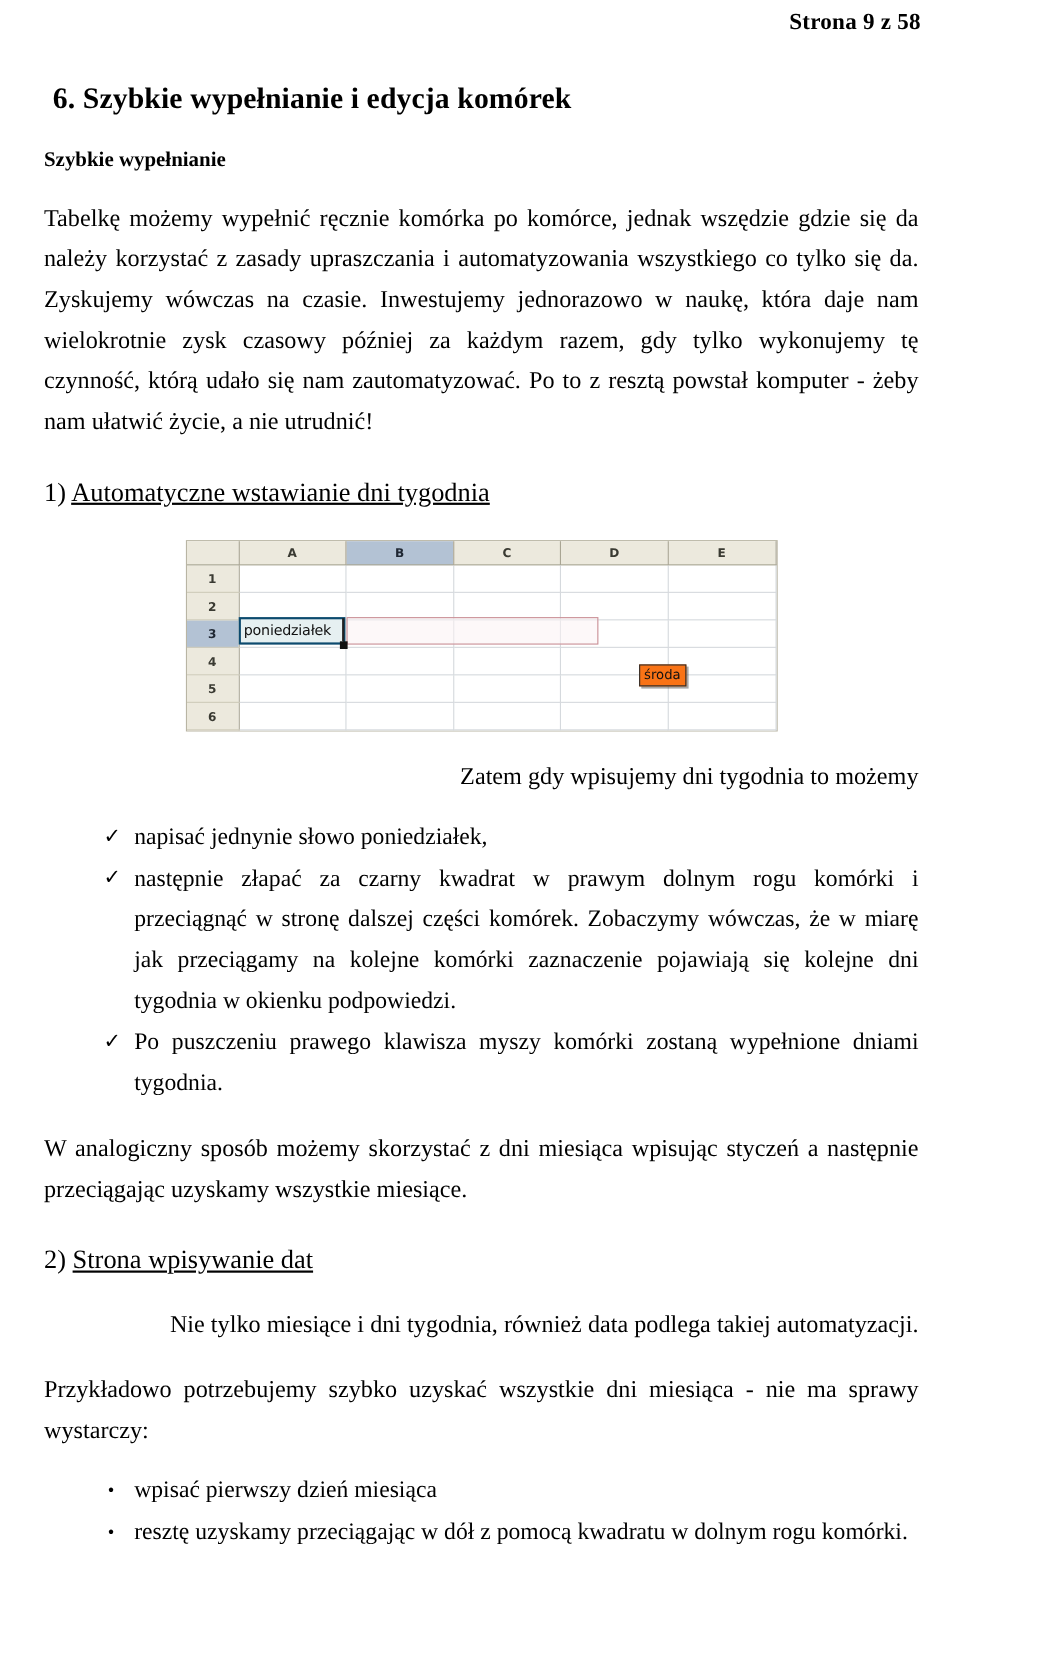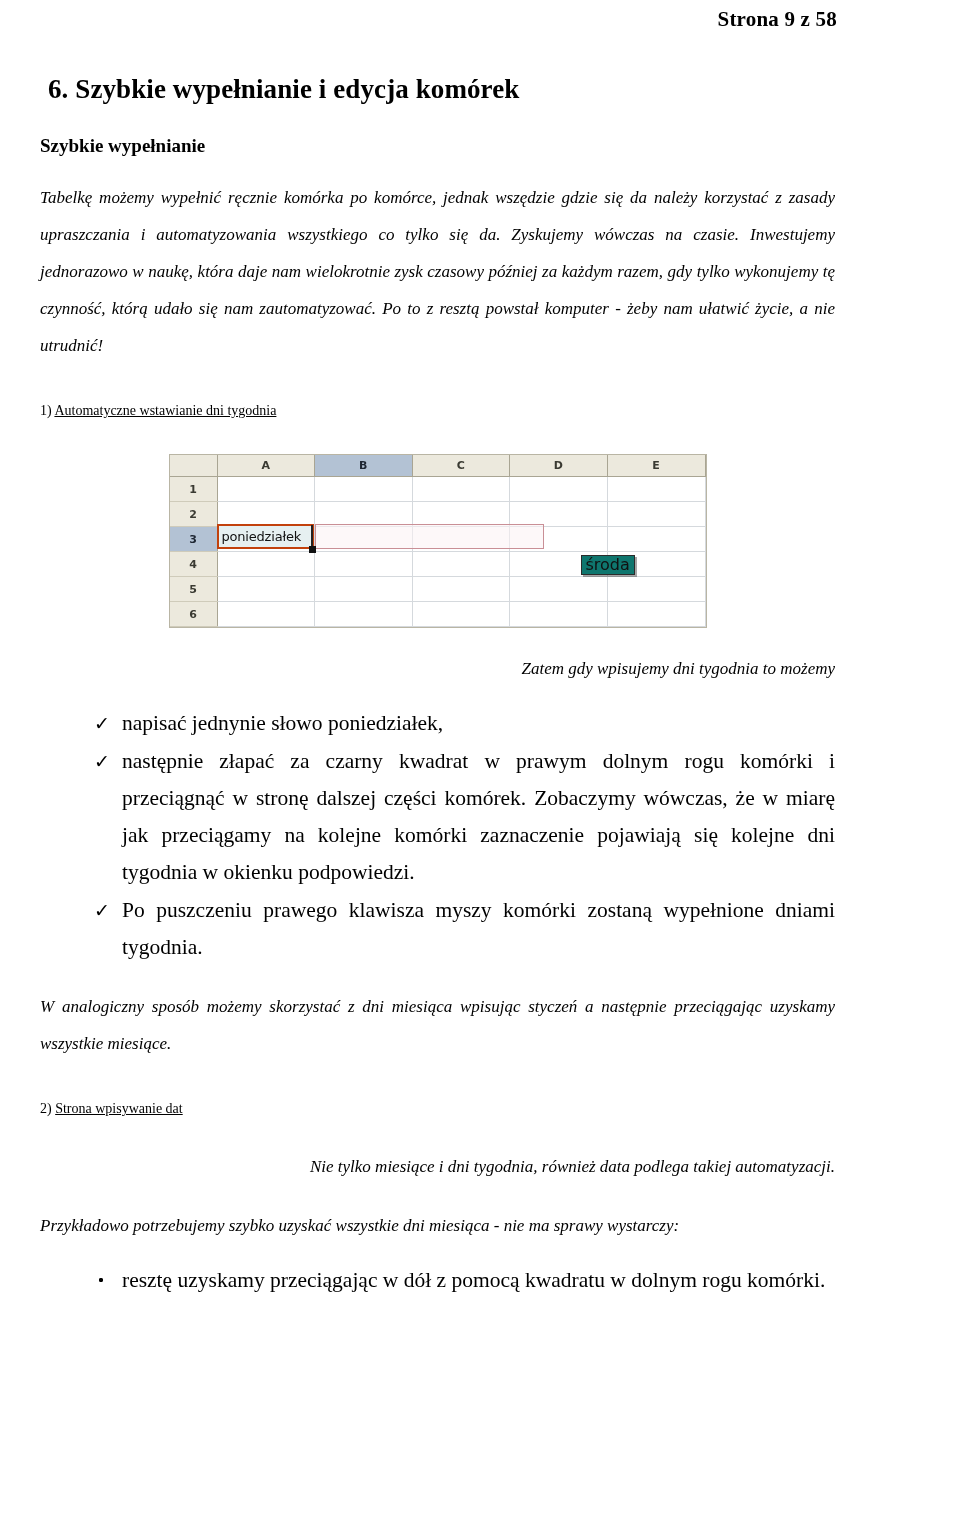--- a/index.html
+++ b/index.html
@@ -43,32 +43,31 @@
     letter-spacing: 0.1px;
   }
   .sub-heading {
     font-size: 19px;
     font-weight: bold;
     margin: 30px 0 12px 8px;
   }
 
   
   p.body {
-    font-size: 17px;
+    font-size: 22px;
     line-height: 37px;
     text-align: justify;
     margin: 22px 8px 0 8px;
     text-justify: inter-word;
-    font-style: italic;
   }
   p.nojust { text-align: right; }
 
   
   .num-heading {
-    font-size: 14px;
+    font-size: 24px;
     line-height: 34px;
     margin: 30px 0 0 8px;
   }
   .num-heading .u { text-decoration: underline; }
 
   
   .sheet-wrap {
     margin: 26px 0 0 0;
     display: flex;
     justify-content: center;
@@ -131,21 +130,21 @@
   }
 
   
   .overlay { position: absolute; pointer-events: none; }
 
   .active-cell {
     left: 47px;
     top: 69px;
     width: 97px;
     height: 25px;
-    border: 2px solid #c2410c;
+    border: 2px solid #0c4a6e;
     background: #e6f0f1;
     box-sizing: border-box;
     display: flex;
     align-items: center;
     padding-left: 3px;
     font-size: 13px;
     color: #111111;
     letter-spacing: -0.2px;
     font-family: "DejaVu Sans", "Liberation Sans", sans-serif;
     white-space: nowrap;
@@ -170,24 +169,24 @@
     left: 145px;
     top: 69px;
     width: 229px;
     height: 25px;
     border: 1px solid #c98f96;
     background: rgba(252,243,244,0.55);
     box-sizing: border-box;
   }
   .tooltip-hint {
     left: 411px;
-    top: 100px;
-    background: #0f766e;
+    top: 112px;
+    background: #f97316;
     border: 1px solid #2b2b2b;
-    font-size: 16px;
+    font-size: 12px;
     color: #111111;
     padding: 1px 4px 2px 4px;
     box-shadow: 2px 2px 0 rgba(60,60,60,0.45);
     font-family: "DejaVu Sans", "Liberation Sans", sans-serif;
     line-height: 15px;
   }
 
   
   ul.doc-list {
     list-style: none;
@@ -330,20 +329,21 @@
     <span class="u">Strona wpisywanie dat</span>
   </div>
 
   <p class="body nojust">Nie tylko miesiące i dni tygodnia, również data podlega takiej automatyzacji.</p>
 
   <p class="body">Przykładowo potrzebujemy szybko uzyskać wszystkie dni miesiąca - nie ma sprawy wystarczy:</p>
 
   <ul class="doc-list dots">
     <li class="lastline">
       <span class="marker">•</span>
+      <span>wpisać pierwszy dzień miesiąca</span>
     </li>
     <li class="lastline">
       <span class="marker">•</span>
       <span>resztę uzyskamy przeciągając w dół z pomocą kwadratu w dolnym rogu komórki.</span>
     </li>
   </ul>
 
 
 </div>
 

